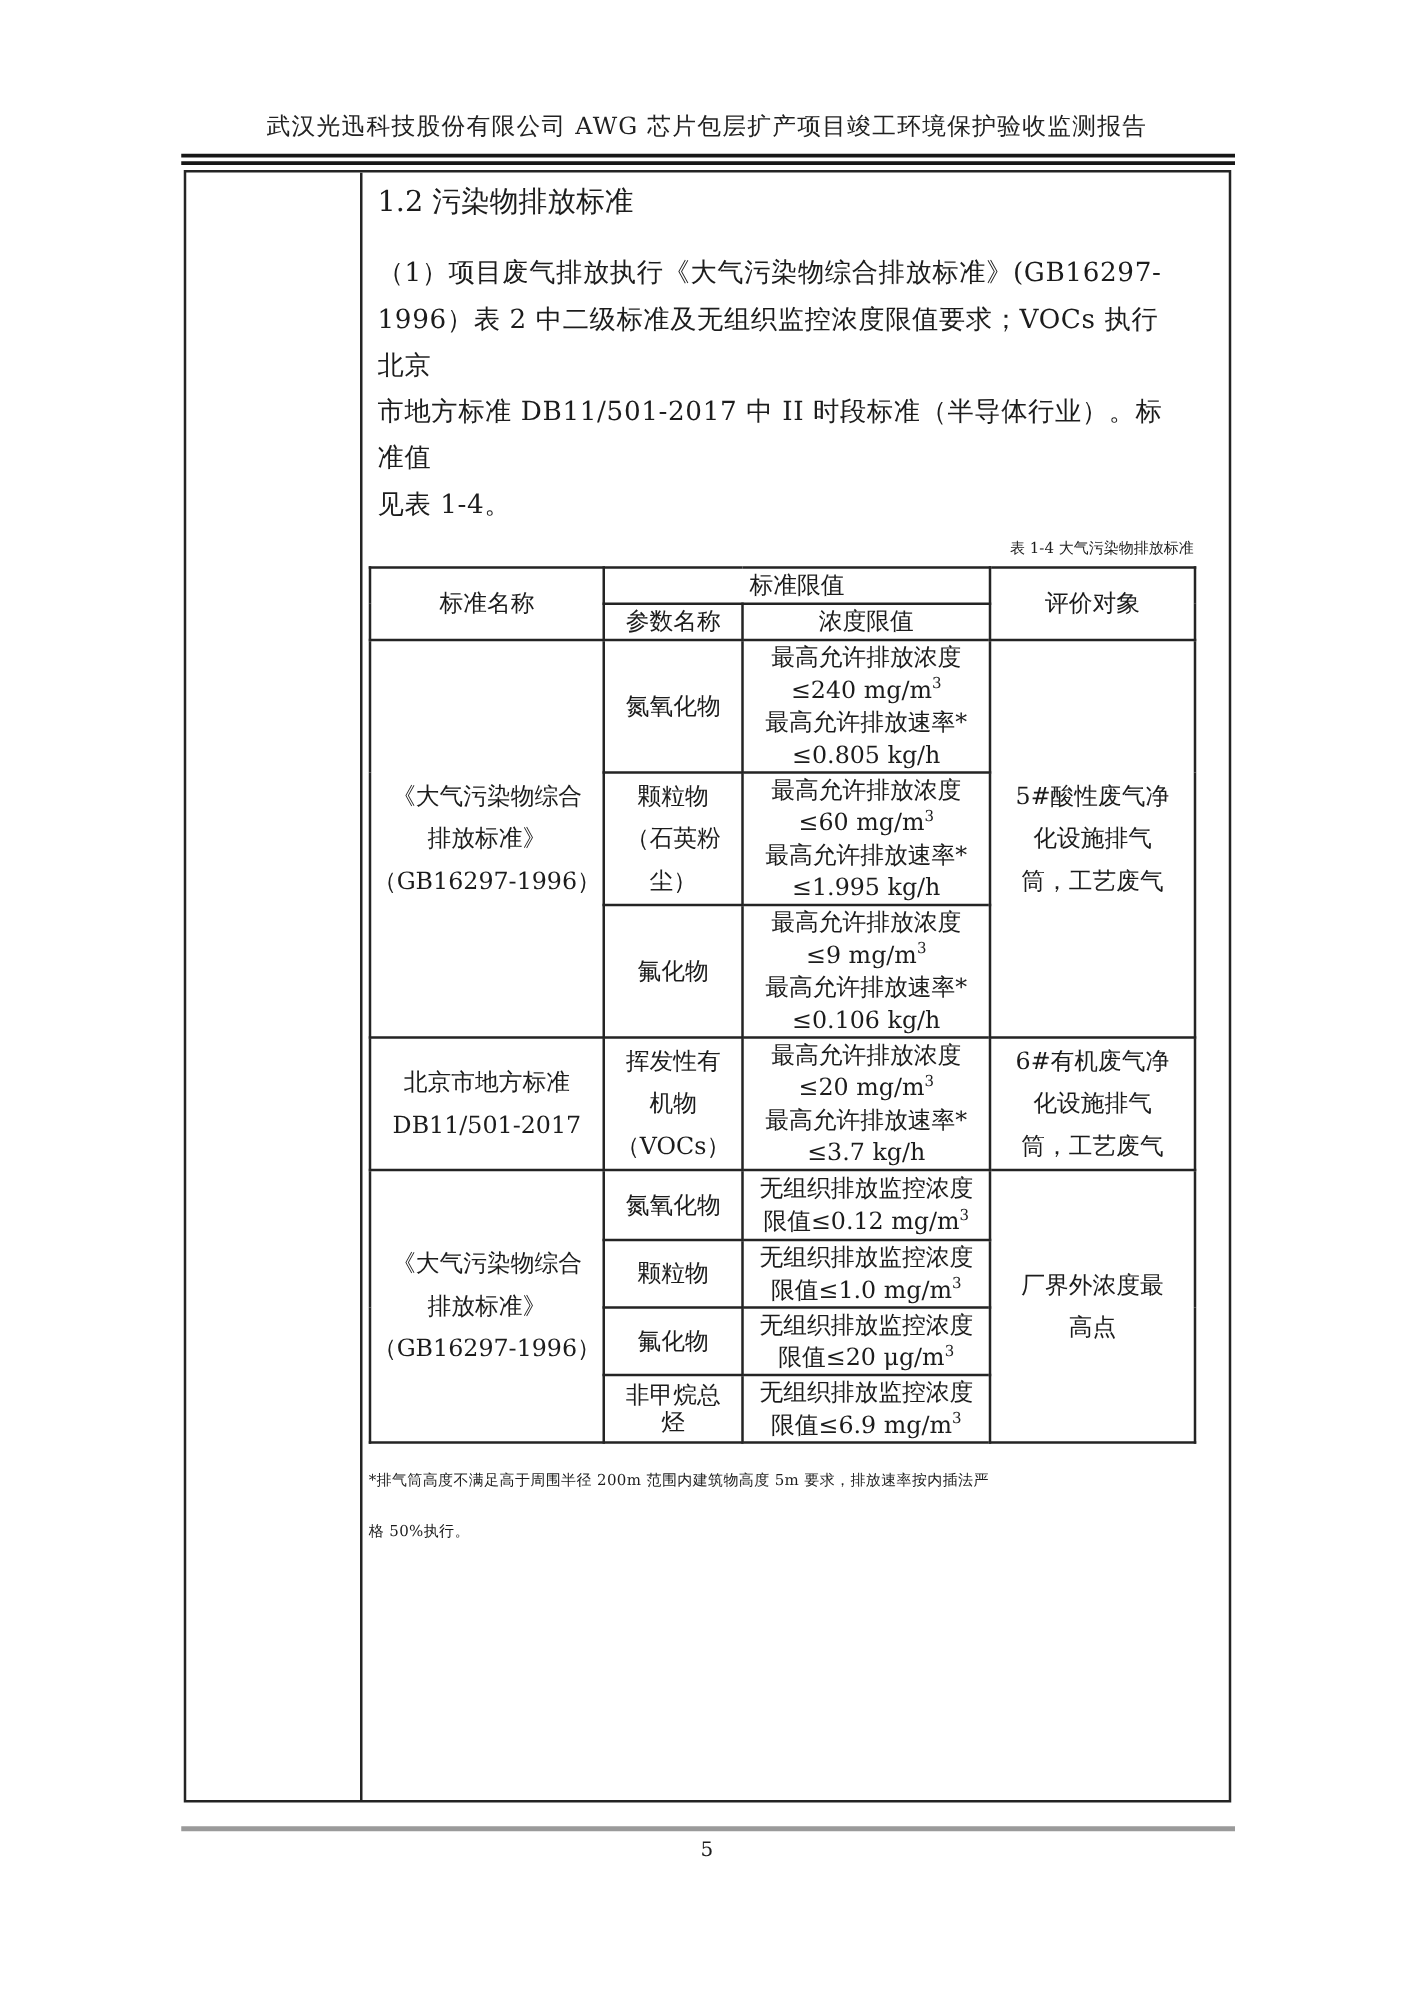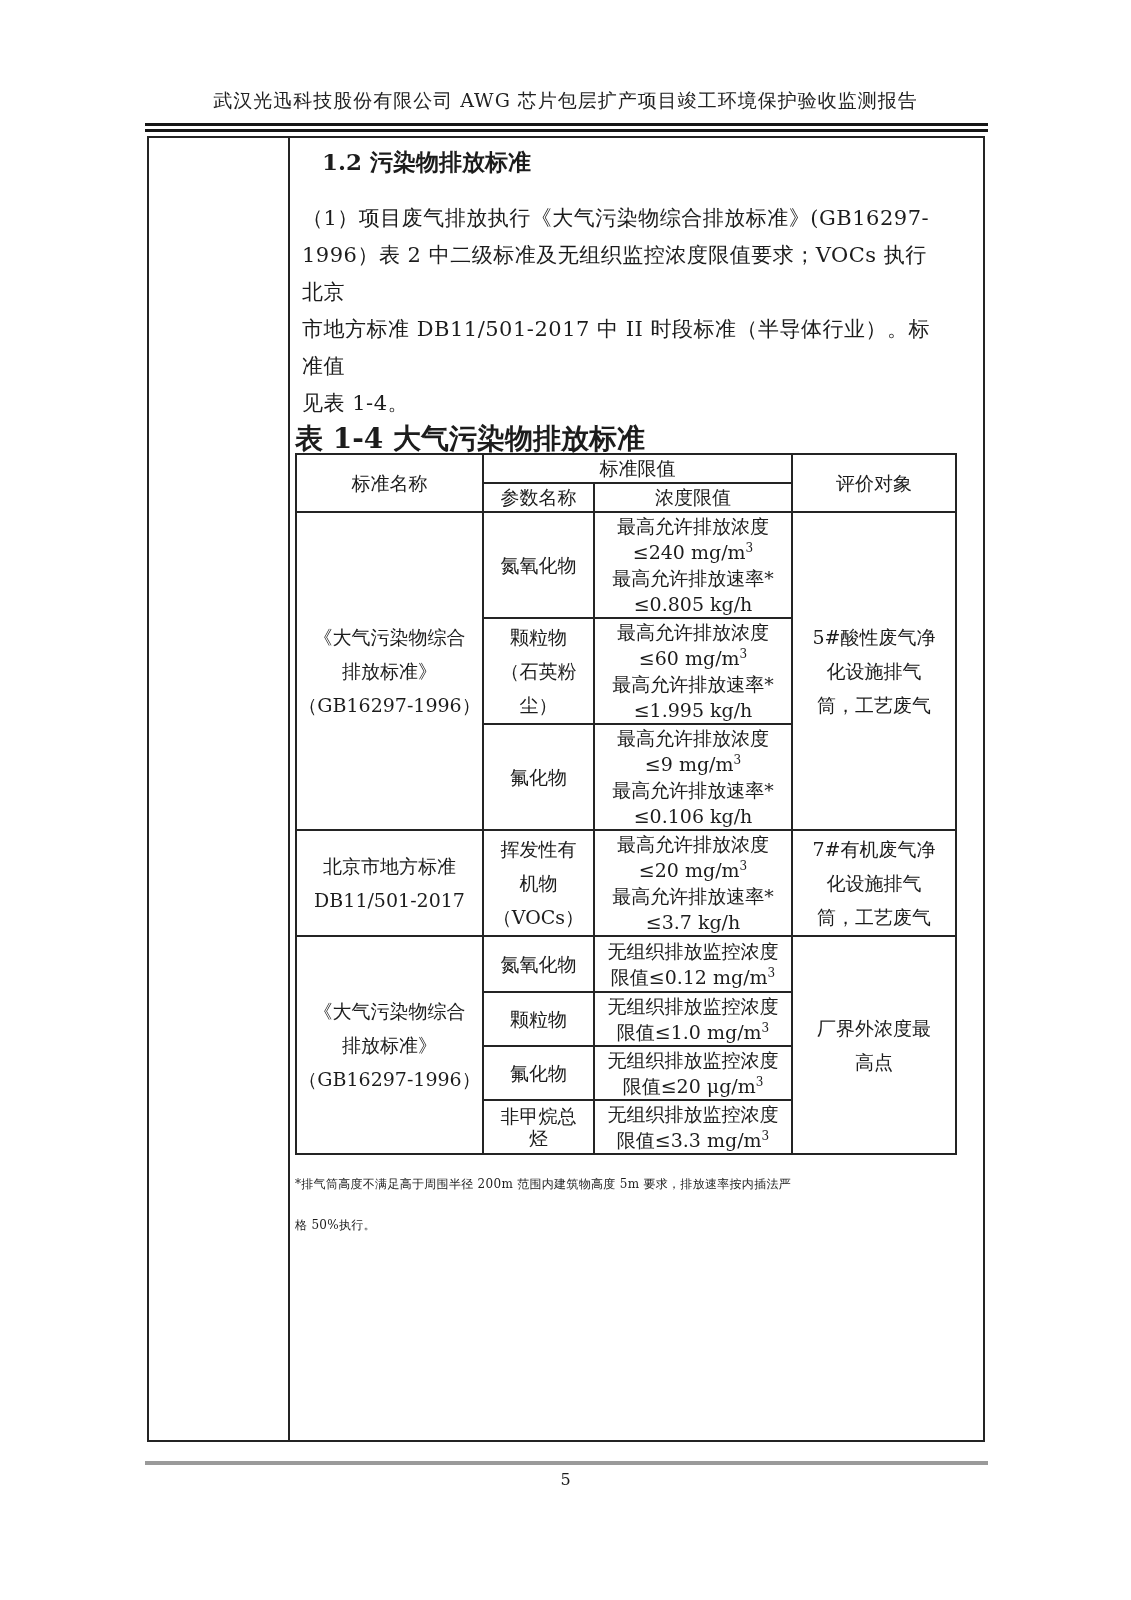--- a/index.html
+++ b/index.html
@@ -20,30 +20,30 @@
     border-top:3px solid #161616;border-bottom:3px solid #161616;
   }
   .main-box{
     position:absolute;top:136px;left:147px;width:834px;height:1302px;
     border:2px solid #242424;
     display:flex;overflow:hidden;
   }
   .left-col{width:139px;border-right:2px solid #242424;flex:0 0 auto;}
   .content{flex:1 1 auto;overflow:hidden;}
   .section-heading{
-    margin:8px 0 0 32px;font-size:23px;font-weight:bold;line-height:32px;
+    margin:8px 0 0 12px;font-size:23px;font-weight:normal;line-height:32px;
   }
   .para{
     margin:22px 36px 0 12px;font-size:21px;line-height:37px;
     white-space:pre-line;letter-spacing:0.5px;
   }
   .para2{margin-top:46px;}
   .tbl-caption{
-    margin:4px 0 0 5px;width:660px;text-align:left;
-    font-size:28px;font-weight:bold;line-height:25px;
+    margin:4px 0 0 5px;width:660px;text-align:right;
+    font-size:12px;font-weight:normal;line-height:25px;
   }
   table.t{
     border-collapse:collapse;table-layout:fixed;
     margin:2px 0 0 5px;
     font-size:19px;
   }
   table.t th,table.t td{
     border:2px solid #242424;
     text-align:center;vertical-align:middle;
     padding:0;font-weight:normal;line-height:27px;
@@ -148,21 +148,21 @@
 DB11/501-2017</td>
           <td class="ml">挥发性有
 机物
 （VOCs）</td>
           <td class="limit">
             <div>最高允许排放浓度</div>
             <div><span>≤20 mg/m</span><sup>3</sup></div>
             <div>最高允许排放速率*</div>
             <div>≤3.7 kg/h</div>
           </td>
-          <td class="ml">7#有机废气净
+          <td class="ml">6#有机废气净
 化设施排气
 筒，工艺废气</td>
         </tr>
 
         <tr class="h56">
           <td rowspan="4" class="ml">《大气污染物综合
 排放标准》
 （GB16297-1996）</td>
           <td>氮氧化物</td>
           <td class="limit">
@@ -184,21 +184,21 @@
           <td class="limit">
             <div>无组织排放监控浓度</div>
             <div><span>限值≤20 μg/m</span><sup>3</sup></div>
           </td>
         </tr>
         <tr class="h44">
           <td class="ml" style="line-height:22px">非甲烷总
 烃</td>
           <td class="limit">
             <div>无组织排放监控浓度</div>
-            <div><span>限值≤3.3 mg/m</span><sup>3</sup></div>
+            <div><span>限值≤6.9 mg/m</span><sup>3</sup></div>
           </td>
         </tr>
       </tbody>
         </table>
 
       <div class="footnote">*排气筒高度不满足高于周围半径 200m 范围内建筑物高度 5m 要求，排放速率按内插法严
 格 50%执行。</div>
 
 
     </div>

